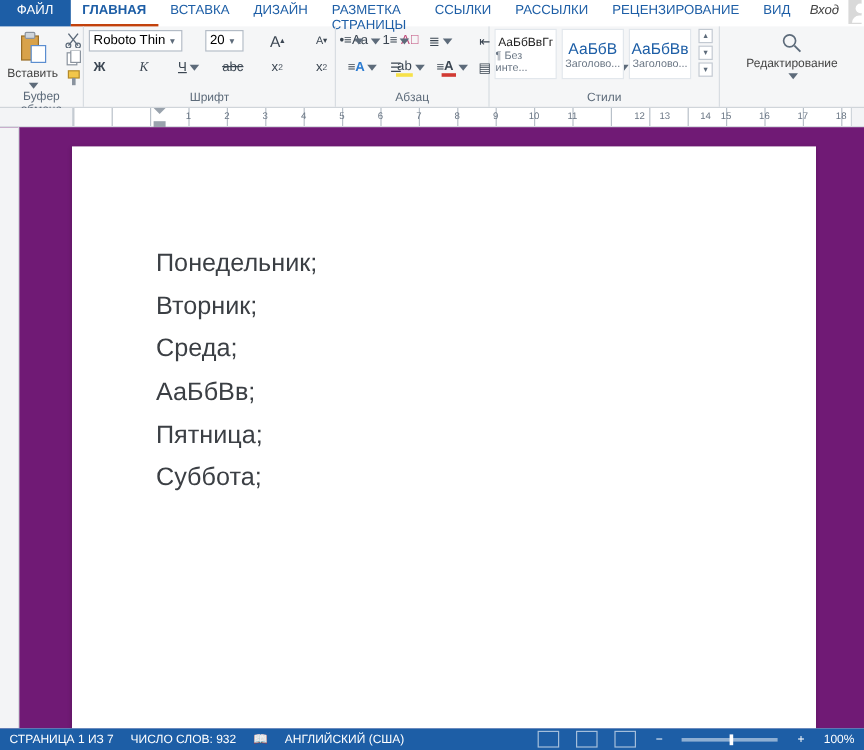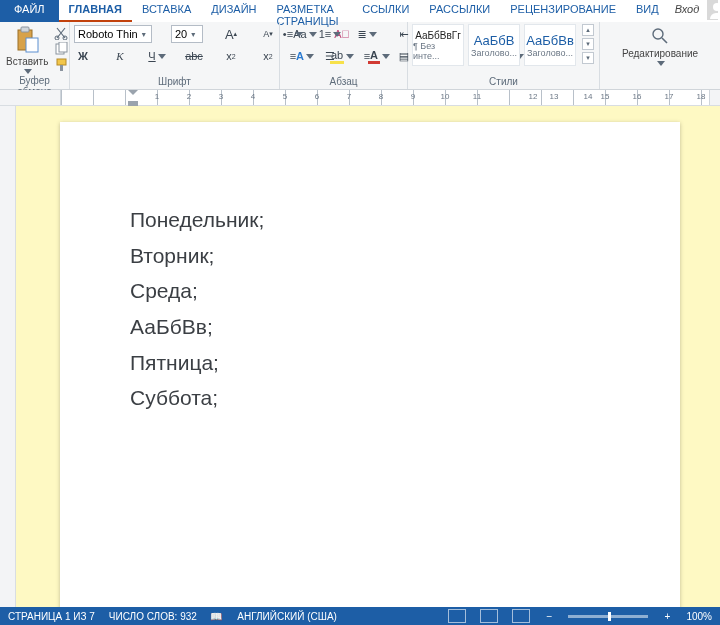--- a/index.html
+++ b/index.html
@@ -41,21 +41,21 @@
   
   .ruler-h { height: 16px; background: #f3f4f6; border-bottom: 1px solid #d8dde2; position: relative; }
   .ruler-body { position:absolute; left:60px; right:10px; top:0; bottom:0; background:#fff; border-left:1px solid #cfd5db; border-right:1px solid #cfd5db; }
   .ruler-body .tick { position:absolute; top:0; bottom:0; width:0; border-left:1px solid #b8c0c9; }
   .ruler-body .num { position:absolute; top:2px; font-size:8px; color:#6b7785; transform:translateX(-50%); }
   .indent { position:absolute; left:128px; top:0; width:10px; height:16px; }
   .indent::before { content:""; position:absolute; top:0; left:0; width:0; height:0; border-left:5px solid transparent; border-right:5px solid transparent; border-top:5px solid #9aa3ad; }
   .indent::after  { content:""; position:absolute; bottom:0; left:0; width:10px; height:5px; background:#9aa3ad; }
 
   
-  .workspace { position: absolute; top: 106px; bottom: 18px; left: 0; right: 0; background: #fef9c3; overflow:hidden; }
+  .workspace { position: absolute; top: 106px; bottom: 18px; left: 0; right: 0; background: #701a75; overflow:hidden; }
   .ruler-v { position:absolute; left:0; top:0; bottom:0; width:16px; background:#f3f4f6; border-right:1px solid #d8dde2; }
   .page { position:absolute; left:60px; top:16px; width:620px; height:560px; background:#fff; box-shadow:0 1px 4px rgba(0,0,0,.25); }
   .doc { position:absolute; left:70px; top:80px; right:40px; font-family:"Segoe UI Light","Roboto Thin","Helvetica Neue",sans-serif; font-weight:200; font-size:21px; color:#3b3f44; line-height:1.7; }
   .cursor { display:inline-block; width:1px; height:22px; background:#1d5ea6; vertical-align:-3px; }
 
   
   .watermark { position:absolute; right:40px; bottom:20px; text-align:center; font-size:12px; color:#3b6cae; }
   .wm-ring { width:42px; height:42px; margin:0 auto 2px; position:relative; }
   .wm-ring svg { width:42px; height:42px; }
 

